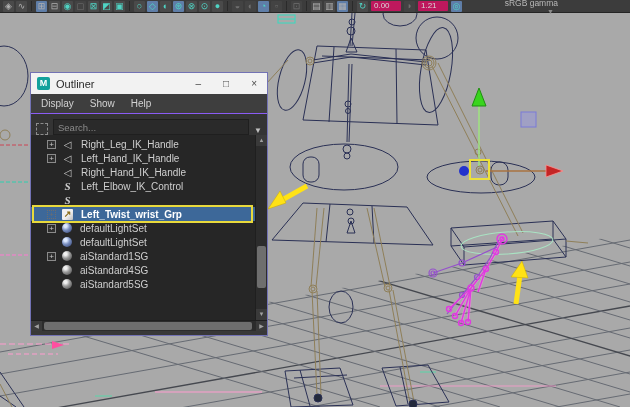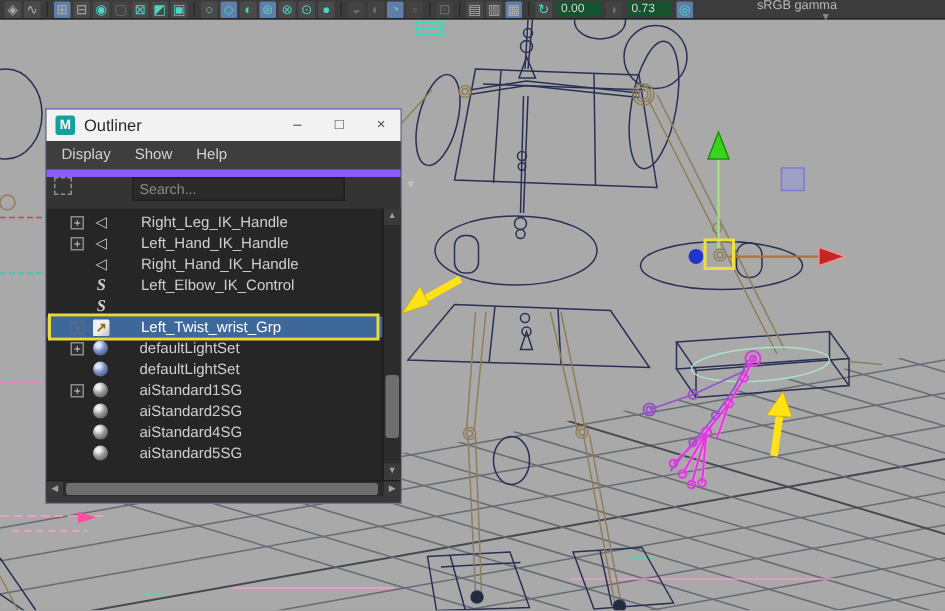--- a/index.html
+++ b/index.html
@@ -8,52 +8,52 @@
   
   #toolbar{position:absolute;left:0;top:0;width:630px;height:13px;background:#3c3c3c;
     border-bottom:1px solid #252525;display:flex;align-items:center;padding:0 2px;box-sizing:border-box;z-index:3;}
   #toolbar-icons{display:flex;align-items:center;height:13px;}
   .tbi{width:11px;height:11px;line-height:11px;margin:0 1px;text-align:center;font-size:9px;color:#b0b0b0;
     background:#4a4a4a;border-radius:1px;cursor:default;overflow:hidden;}
   .tbi.teal{color:#4fd4c4;}
   .tbi.dim{color:#6f6f6f;background:#434343;}
   .tbi.hl{background:#5f7ea8;}
   .tb-sep{width:1px;height:10px;background:#2a2a2a;margin:0 3px;}
-  .tb-field{min-width:24px;height:10px;line-height:10px;margin:0 2px;padding:0 3px;background:#14532d;
+  .tb-field{min-width:24px;height:10px;line-height:10px;margin:0 2px;padding:0 3px;background:#be185d;
     color:#d8d8d8;font-size:8px;border-radius:1px;text-align:left;}
   .tb-cs{display:flex;align-items:flex-end;margin-left:3px;color:#b8b8b8;font-size:8.5px;min-width:92px;flex-direction:column;}
   .tb-cs .cs-arrow{margin-left:auto;color:#8a8a8a;font-size:7px;padding-right:4px;}
 
   
   #viewport-svg{position:absolute;left:0;top:0;z-index:1;}
 
   
   #outliner{position:absolute;left:30px;top:72px;width:238px;height:264px;z-index:2;
     border:1px solid #7272b4;box-sizing:border-box;background:#383838;display:flex;flex-direction:column;}
   #ol-title{height:21px;background:#f2f2f2;display:flex;align-items:center;padding:0 6px;flex:0 0 21px;}
   #ol-logo{width:13px;height:13px;background:#12a19c;color:#fff;font-size:9px;font-weight:bold;
     text-align:center;line-height:13px;border-radius:2px;margin-right:6px;}
   #ol-title-text{font-size:11px;color:#2a2a2a;}
   #ol-winbtns{margin-left:auto;display:flex;gap:22px;padding-right:4px;}
   .winbtn{color:#4a4a4a;font-size:10px;line-height:21px;cursor:default;}
   #ol-menubar{height:19px;background:#3e3e3e;display:flex;align-items:center;gap:16px;
-    padding:0 10px;flex:0 0 19px;border-bottom:5px solid #8b5cf6;}
+    padding:0 10px;flex:0 0 19px;border-bottom:1px solid #8b5cf6;}
   .menu-item{color:#d2d2d2;font-size:10px;cursor:default;}
-  #ol-searchrow{height:21px;background:#343434;display:flex;align-items:flex-start;padding:0 5px;flex:0 0 21px;gap:35px;}
+  #ol-searchrow{height:21px;background:#343434;display:flex;align-items:flex-end;padding:0 5px;flex:0 0 21px;}
   #ol-filter{width:10px;height:10px;border:1px dashed #8d8d8d;margin-right:5px;flex:0 0 10px;}
   #ol-search{flex:1;height:14px;background:#2a2a2a;border:1px solid #1f1f1f;color:#bdbdbd;
     font-size:9.5px;padding:0 4px;outline:none;font-family:"Liberation Sans",sans-serif;}
   #ol-search::placeholder{color:#8a8a8a;}
   #ol-dd{color:#c0c0c0;font-size:8px;margin-left:5px;}
   #ol-body{flex:1;display:flex;background:#262626;min-height:0;}
   #outliner-tree{flex:1;padding-top:2px;position:relative;overflow:hidden;}
   .ol-row{height:14px;display:flex;align-items:center;padding-left:16px;position:relative;cursor:default;}
   .ol-row.selected{background:#3d6899;}
-  .ol-row .lbl{font-size:10px;color:#cfcfcf;margin-left:21px;white-space:nowrap;}
-  .ol-row.selected .lbl{color:#ffffff;}
+  .ol-row .lbl{font-size:10px;color:#cfcfcf;margin-left:8px;white-space:nowrap;}
+  .ol-row.selected .lbl{color:#ffffff;font-weight:bold;}
   .expand{width:9px;height:9px;flex:0 0 9px;border:1px solid #8a8a8a;box-sizing:border-box;color:#c8c8c8;
     font-size:8px;line-height:7px;text-align:center;background:#2e2e2e;}
   .expand.none{border:none;background:transparent;}
   .expand.ghost{border:1px dotted #6e6e6e;background:transparent;color:#6e6e6e;}
   .ti{width:11px;height:11px;flex:0 0 11px;margin-left:6px;text-align:center;line-height:11px;}
   .ti.ik{color:#c6c6c6;font-size:10px;}
   .ti.curve{color:#cccccc;font-style:italic;font-family:"Liberation Serif",serif;font-size:11px;font-weight:bold;}
   .ti.group{background:linear-gradient(135deg,#f0f0f0 55%,#bdbdbd);color:#8a6d1a;font-size:9px;
     font-weight:bold;border-radius:1px;line-height:10px;}
   .ti.set,.ti.sg{border-radius:50%;width:10px;height:10px;flex:0 0 10px;}
@@ -273,21 +273,21 @@
         <span class="tb-sep"></span>
         <span class="tbi dim">⊡</span>
         <span class="tb-sep"></span>
         <span class="tbi">▤</span>
         <span class="tbi">▥</span>
         <span class="tbi hl">▦</span>
         <span class="tb-sep"></span>
         <span class="tbi teal">↻</span>
         <span class="tb-field">0.00</span>
         <span class="tbi dim">◗</span>
-        <span class="tb-field">0.73</span>
+        <span class="tb-field">1.21</span>
         <span class="tbi hl teal">◎</span>
       </div>
     <div class="tb-cs">
       <span>sRGB gamma</span>
       <span class="cs-arrow">▼</span>
     </div>
   </div>
 
   <div id="outliner">
     <div id="ol-title">
@@ -352,25 +352,20 @@
             <span class="lbl">defaultLightSet</span>
           </div>
           <div class="ol-row">
             <span class="expand">+</span>
             <span class="ti sg"></span>
             <span class="lbl">aiStandard1SG</span>
           </div>
           <div class="ol-row">
             <span class="expand none"></span>
             <span class="ti sg"></span>
-            <span class="lbl">aiStandard2SG</span>
-          </div>
-          <div class="ol-row">
-            <span class="expand none"></span>
-            <span class="ti sg"></span>
             <span class="lbl">aiStandard4SG</span>
           </div>
           <div class="ol-row">
             <span class="expand none"></span>
             <span class="ti sg"></span>
             <span class="lbl">aiStandard5SG</span>
           </div>
         </div>
       <div id="ol-vscroll">
         <div class="sb-btn">▲</div>

